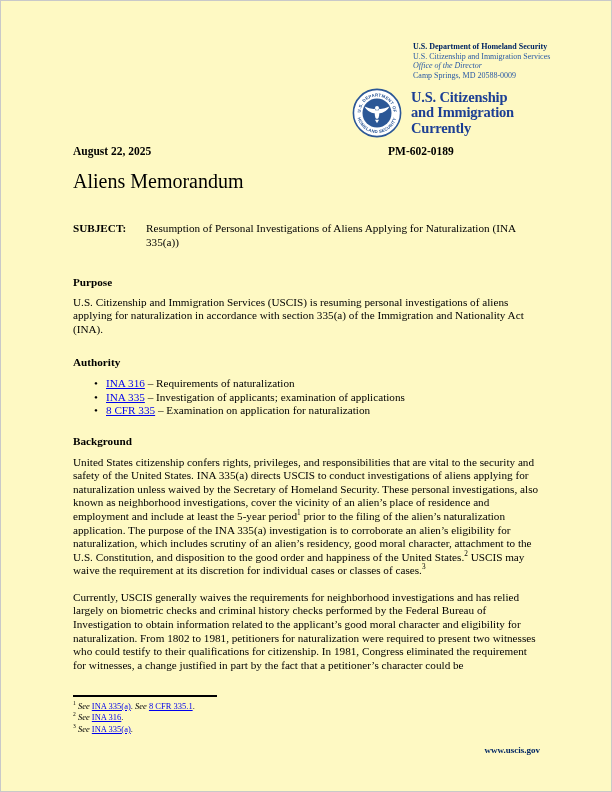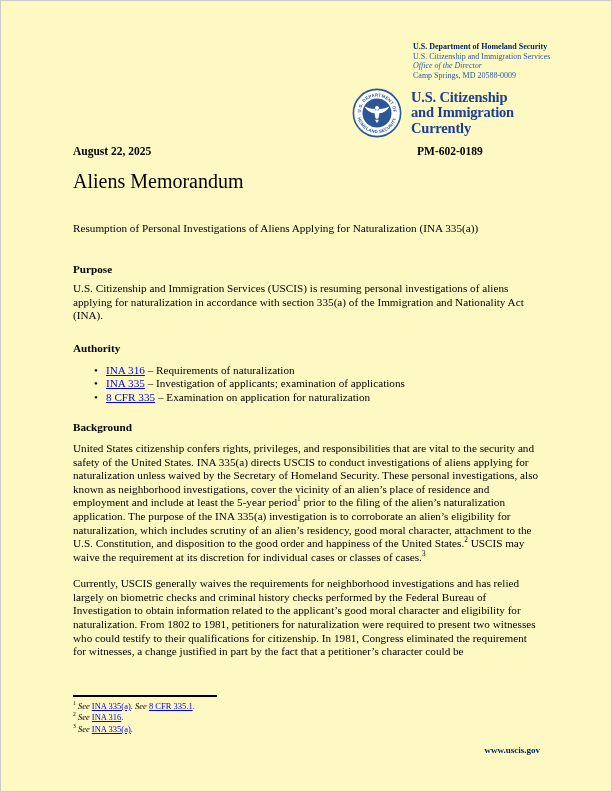--- a/index.html
+++ b/index.html
@@ -16,21 +16,21 @@
   .lh{position:absolute; left:412px; top:41px; font-size:8px; line-height:9.6px;}
   .lh-dept{font-weight:bold; color:var(--navy);}
   .lh-line{color:var(--medblue);}
   .it{font-style:italic;}
   .logo{position:absolute; left:351px; top:87px; display:flex; align-items:center; gap:9px;}
   .sealtxt{font-family:"Liberation Sans","DejaVu Sans",sans-serif; font-size:4.3px; font-weight:bold;
            fill:var(--seal); letter-spacing:.25px;}
   .wordmark{font-weight:bold; font-size:14.5px; line-height:15.5px; color:var(--wordmark); letter-spacing:-.2px;}
   
   .date{position:absolute; left:72px; top:144px; font-size:11.5px; font-weight:bold;}
-  .pm{position:absolute; left:416px; top:144px; font-size:11.5px; font-weight:bold;}
+  .pm{position:absolute; left:387px; top:144px; font-size:11.5px; font-weight:bold;}
   .title{position:absolute; left:72px; top:169px; font-size:20px;}
   
   .content{position:absolute; left:72px; top:221px; width:466px; font-size:11.2px; line-height:13.6px;}
   .subject-row{display:flex;}
   .subject-label{width:73px; flex:none; font-weight:bold;}
   .subject-text{flex:1;}
   .heading{font-weight:bold;}
   .h-purpose{margin-top:27px;}
   .p-purpose{margin-top:6px;}
   .h-authority{margin-top:19px;}
@@ -83,20 +83,21 @@
     </div>
   </div>
 
   <div class="date">August 22, 2025</div>
   <div class="pm">PM-602-0189</div>
   <div class="title">Aliens Memorandum</div>
 
   <div class="content">
 
     <div class="subject-row">
+      <span class="subject-label">SUBJECT:</span>
       <span class="subject-text">Resumption of Personal Investigations of Aliens Applying for Naturalization (INA 335(a))</span>
     </div>
 
     <div class="heading h-purpose">Purpose</div>
     <div class="p-purpose">U.S. Citizenship and Immigration Services (USCIS) is resuming personal investigations of aliens applying for naturalization in accordance with section 335(a) of the Immigration and Nationality Act (INA).</div>
 
     <div class="heading h-authority">Authority</div>
     <div class="list">
       <div class="bullet-row">
         <span class="bullet">•</span>

